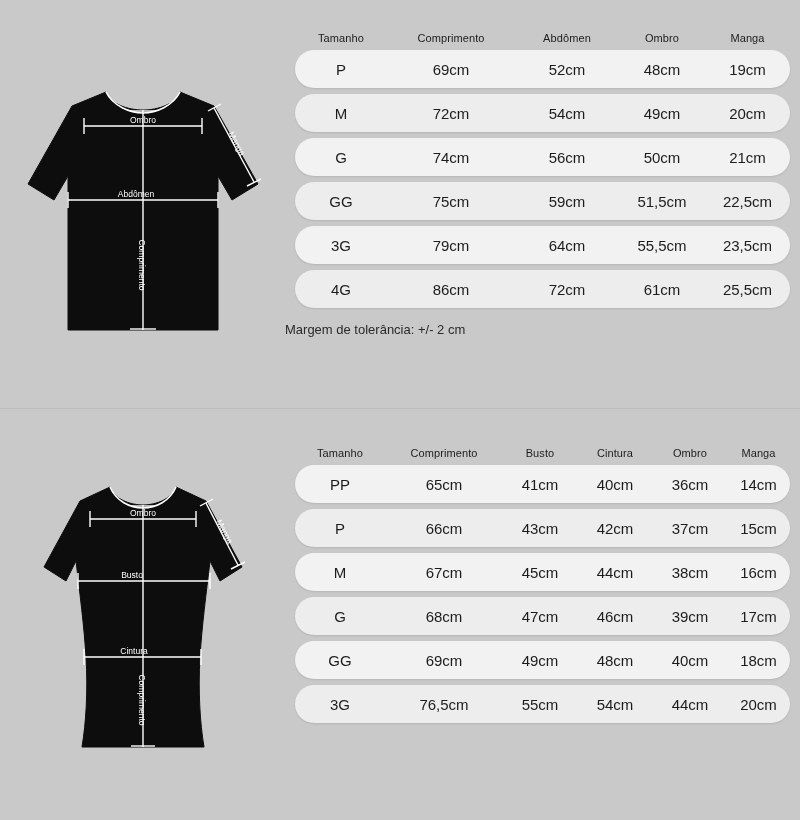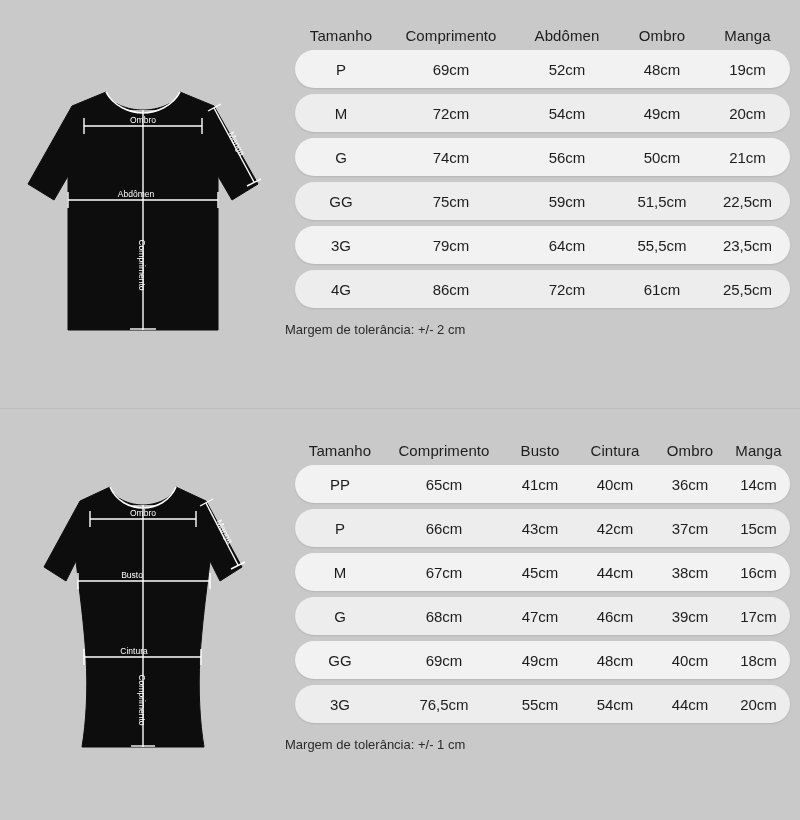--- a/index.html
+++ b/index.html
@@ -43,21 +43,21 @@
   .table {
     width: 100%;
   }
   .head-row {
     display: flex;
     align-items: flex-end;
     padding: 0 10px 0 10px;
     height: 34px;
   }
   .head-cell {
-    font-size: 15px;
+    font-size: 11px;
     color: #1d1d1d;
     text-align: center;
     letter-spacing: .1px;
     white-space: nowrap;
   }
   .row {
     display: flex;
     align-items: center;
     height: 38px;
     margin: 6px 10px 6px 10px;
@@ -313,18 +313,17 @@
         </div>
         <div class="row alt">
           <div class="cell c0">3G</div>
           <div class="cell c1">76,5cm</div>
           <div class="cell c2">55cm</div>
           <div class="cell c3">54cm</div>
           <div class="cell c4">44cm</div>
           <div class="cell c5">20cm</div>
         </div>
 
-        <div class="note">Margem de tolerância: +/- 1 cm</div>
       </div>
     </div>
   </div>
 
 </div>
 
 </body></html>

